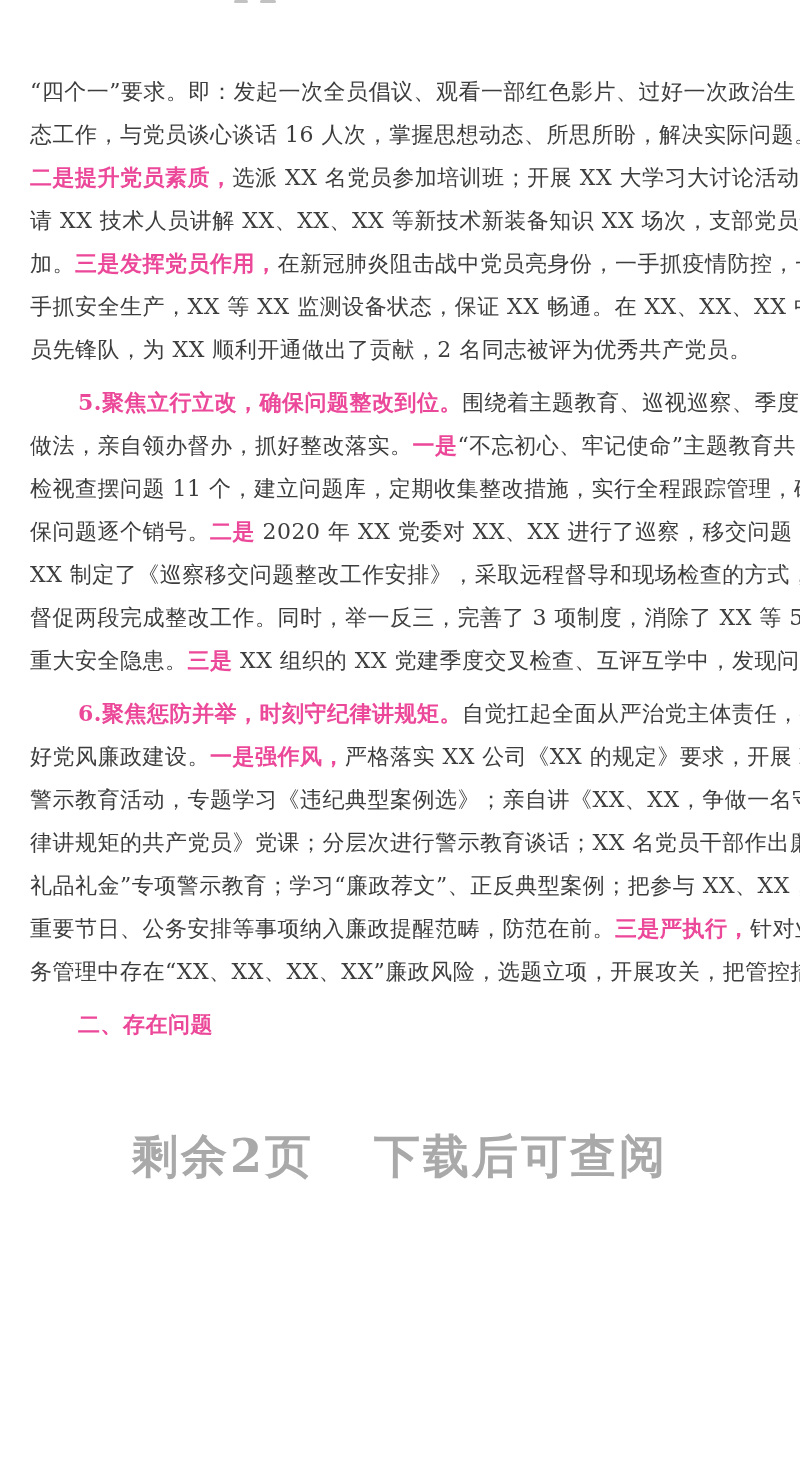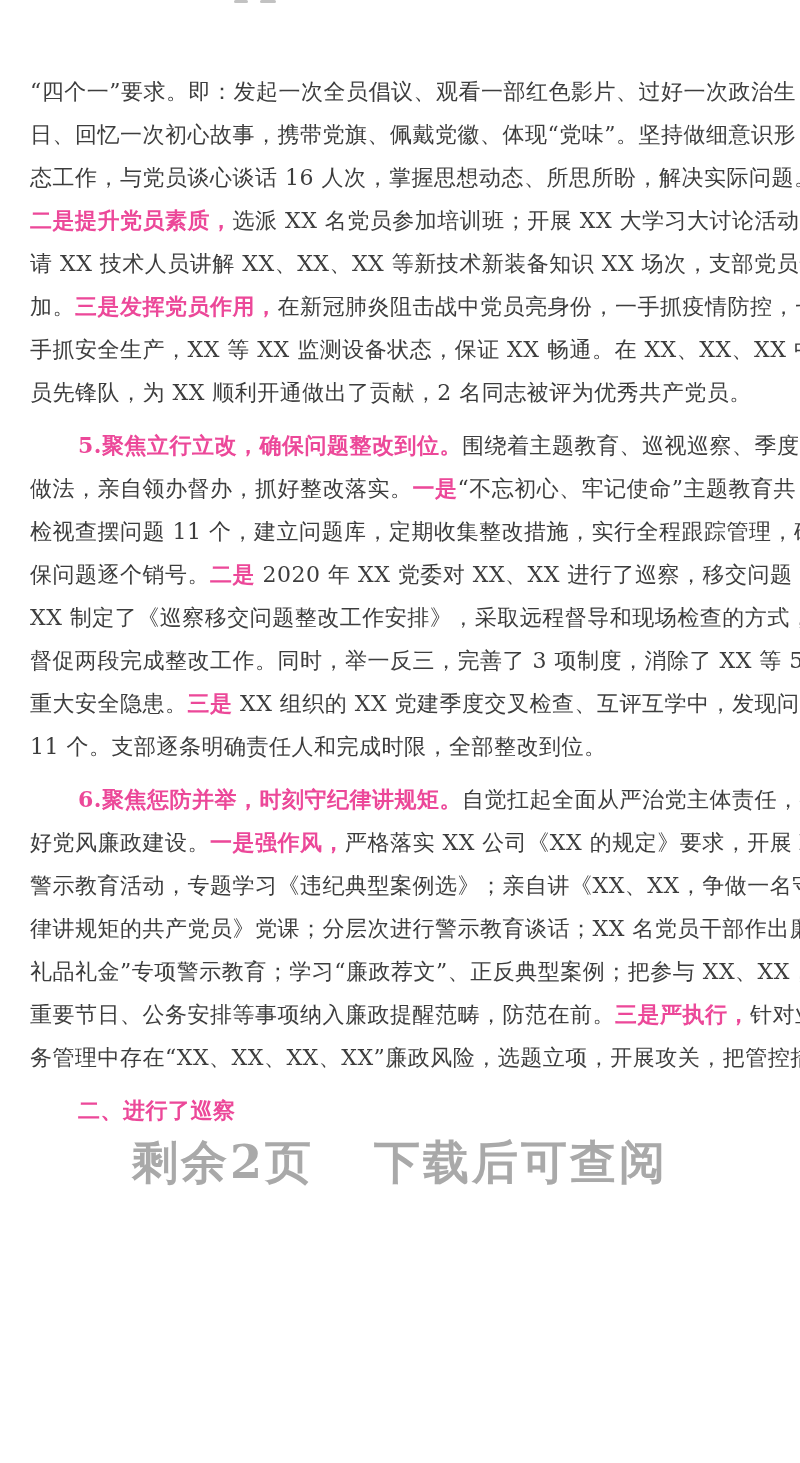--- a/index.html
+++ b/index.html
@@ -55,20 +55,21 @@
   }
   .wm.w1 { left:70px;  top:480px; }
   .wm.w2 { left:310px; top:450px; }
   .wm.w3 { left:170px; top:710px; }
   .wm.w4 { left:55px;  top:895px; }
   .wm.w5 { left:300px; top:865px; }
   .wm.w6 { left:165px; top:1125px; }
 
   
   .banner {
+    margin-top:80px;
     display:flex;
     justify-content:center;
     align-items:baseline;
     gap:60px;
     font-family:"DejaVu Serif","Liberation Serif",serif;
     font-weight:700;
     font-size:46px;
     letter-spacing:3px;
     color:#a9a9a9;
   }
@@ -83,49 +84,47 @@
 <span class="wm w5">办图网</span>
 <span class="wm w6">办图网</span>
 
 <div class="page">
   <span class="remnant r1"></span>
   <span class="remnant r2"></span>
 
   <div>
       <div class="para">
         <div class="line"><span>“四个一”要求。即：发起一次全员倡议、观看一部红色影片、过好一次政治生</span></div>
-        <div class="line"><span>日、回忆一次初心故事，携带党旗、佩戴党徽、体现“党味”。坚持做细意识形</span></div>
         <div class="line"><span>态工作，与党员谈心谈话 16 人次，掌握思想动态、所思所盼，解决实际问题。</span></div>
         <div class="line"><b>二是提升党员素质，</b><span>选派 XX 名党员参加培训班；开展 XX 大学习大讨论活动，邀</span></div>
         <div class="line"><span>请 XX 技术人员讲解 XX、XX、XX 等新技术新装备知识 XX 场次，支部党员全员参</span></div>
         <div class="line"><span>加。</span><b>三是发挥党员作用，</b><span>在新冠肺炎阻击战中党员亮身份，一手抓疫情防控，一</span></div>
         <div class="line"><span>手抓安全生产，XX 等 XX 监测设备状态，保证 XX 畅通。在 XX、XX、XX 中成立党</span></div>
         <div class="line"><span>员先锋队，为 XX 顺利开通做出了贡献，2 名同志被评为优秀共产党员。</span></div>
       </div>
       <div class="para">
         <div class="line indent"><b>5.聚焦立行立改，确保问题整改到位。</b><span>围绕着主题教育、巡视巡察、季度党</span></div>
         <div class="line"><span>做法，亲自领办督办，抓好整改落实。</span><b>一是</b><span>“不忘初心、牢记使命”主题教育共</span></div>
         <div class="line"><span>检视查摆问题 11 个，建立问题库，定期收集整改措施，实行全程跟踪管理，确</span></div>
         <div class="line"><span>保问题逐个销号。</span><b>二是</b><span> 2020 年 XX 党委对 XX、XX 进行了巡察，移交问题 5 个。</span></div>
         <div class="line"><span>XX 制定了《巡察移交问题整改工作安排》，采取远程督导和现场检查的方式，</span></div>
         <div class="line"><span>督促两段完成整改工作。同时，举一反三，完善了 3 项制度，消除了 XX 等 5 项</span></div>
         <div class="line"><span>重大安全隐患。</span><b>三是</b><span> XX 组织的 XX 党建季度交叉检查、互评互学中，发现问题</span></div>
-        <div class="line"><span>11 个。支部逐条明确责任人和完成时限，全部整改到位。</span></div>
       </div>
       <div class="para">
         <div class="line indent"><b>6.聚焦惩防并举，时刻守纪律讲规矩。</b><span>自觉扛起全面从严治党主体责任，抓</span></div>
         <div class="line"><span>好党风廉政建设。</span><b>一是强作风，</b><span>严格落实 XX 公司《XX 的规定》要求，开展 XX</span></div>
         <div class="line"><span>警示教育活动，专题学习《违纪典型案例选》；亲自讲《XX、XX，争做一名守纪</span></div>
         <div class="line"><span>律讲规矩的共产党员》党课；分层次进行警示教育谈话；XX 名党员干部作出廉</span></div>
         <div class="line"><span>礼品礼金”专项警示教育；学习“廉政荐文”、正反典型案例；把参与 XX、XX，</span></div>
         <div class="line"><span>重要节日、公务安排等事项纳入廉政提醒范畴，防范在前。</span><b>三是严执行，</b><span>针对业</span></div>
         <div class="line"><span>务管理中存在“XX、XX、XX、XX”廉政风险，选题立项，开展攻关，把管控措施</span></div>
       </div>
       <div class="para heading">
-        <div class="line indent"><b>二、进行了巡察</b></div>
+        <div class="line indent"><b>二、存在问题</b></div>
       </div>
     </div>
 
   <div class="banner">
     <span>剩余2页</span>
     <span>下载后可查阅</span>
   </div>
 </div>
 
 </body></html>

